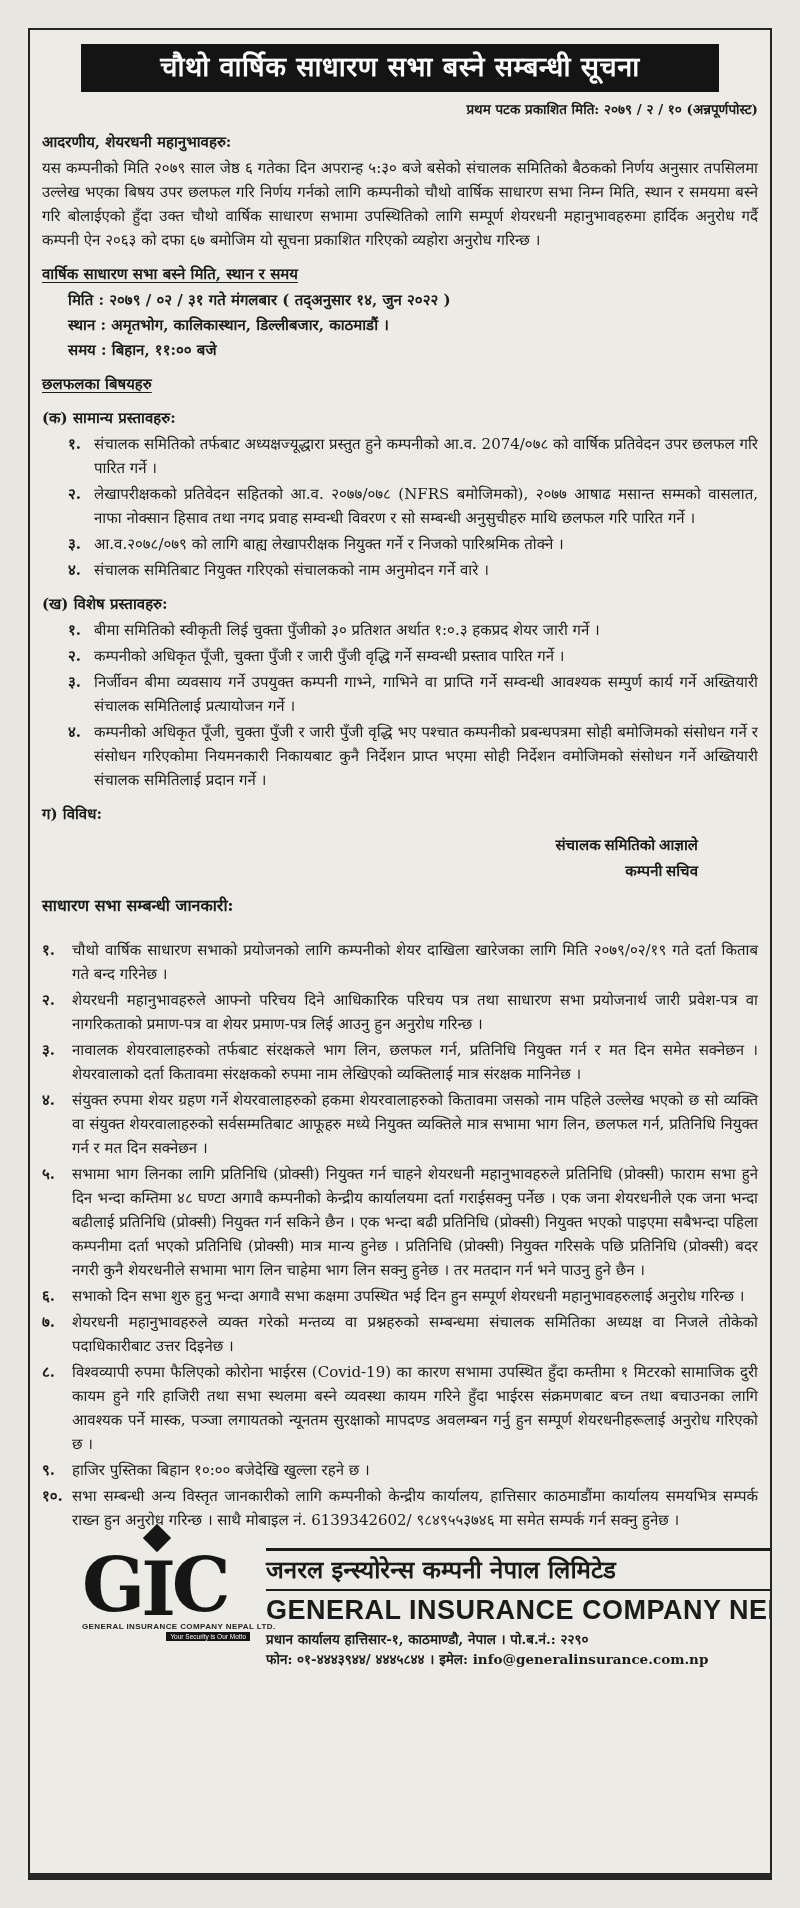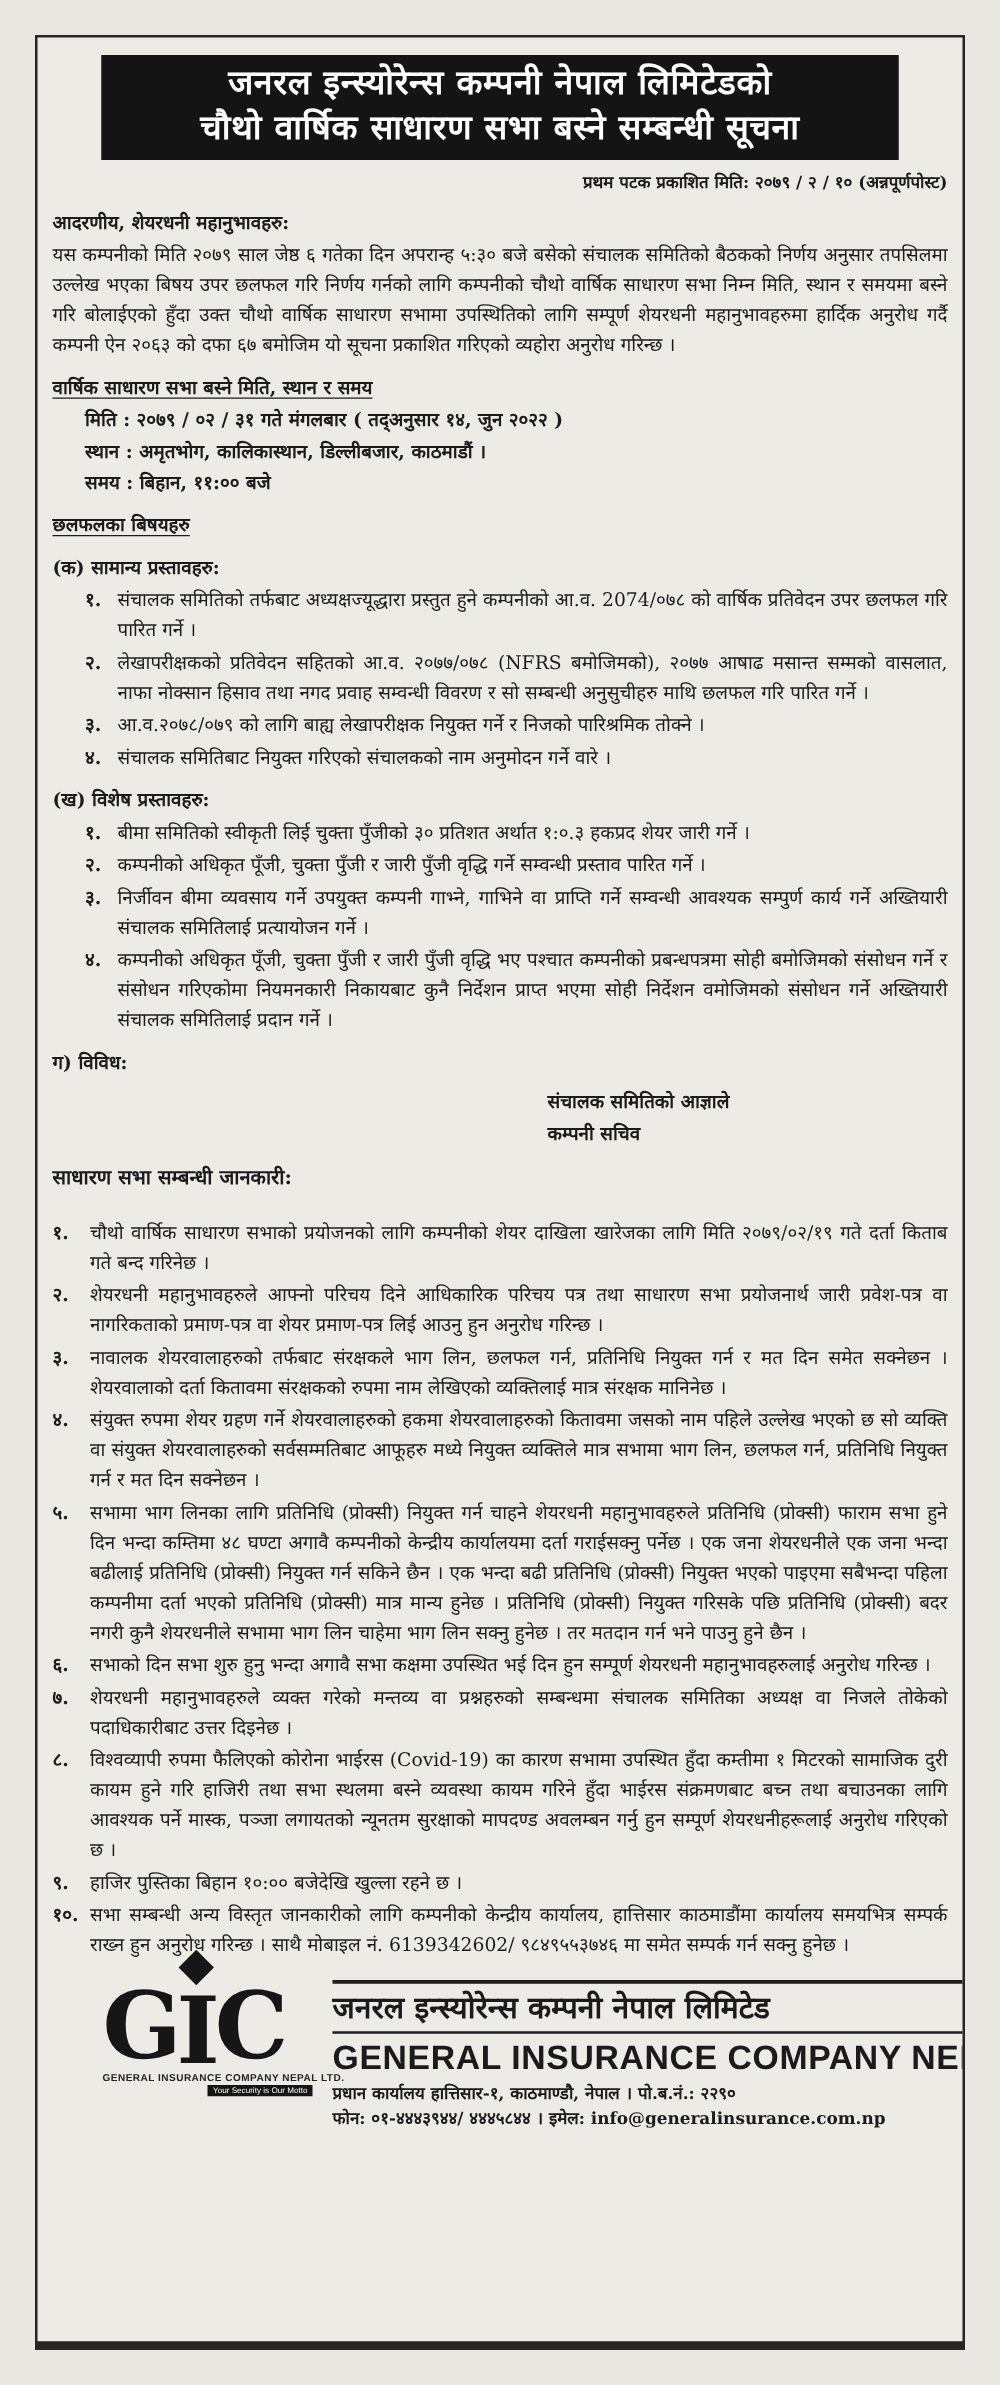--- a/index.html
+++ b/index.html
@@ -49,23 +49,24 @@
   .meeting-lines div{margin:1px 0;}
   .list{margin:2px 0 4px 26px;}
   .info-list{margin:2px 0 4px 0;}
   .li-row{display:flex;margin:0 0 2px 0;}
   .li-num{flex:none;width:26px;text-align:left;font-weight:bold;}
   .info-list .li-num{width:30px;}
   .li-txt{flex:1;text-align:justify;}
   .sig-block{
     width:260px;
     margin:6px 60px 6px auto;
-    text-align:left;
+    text-align:right;
     font-weight:bold;
     line-height:26px;
+    font-family:Liberation Serif, serif;
   }
   .info-heading{font-weight:bold;font-size:16px;margin:10px 0 20px 0;}
   
   .footer{
     display:flex;
     align-items:flex-start;
     margin:16px 8px 0 40px;
     gap:16px;
   }
   .logo{flex:none;width:168px;text-align:left;position:relative;padding-top:2px;}
@@ -131,21 +132,20 @@
     line-height:20px;
     font-weight:bold;
   }
 </style>
 </head>
 <body>
 
 <div class="page">
 
   <div class="banner">
-    <div>जनरल इन्स्योरेन्स कम्पनी नेपाल लिमिटेडको</div>
     <div>चौथो वार्षिक साधारण सभा बस्ने सम्बन्धी सूचना</div>
   </div>
 
   <div class="published">प्रथम पटक प्रकाशित मिति: २०७९ / २ / १० (अन्नपूर्णपोस्ट)</div>
 
   <div class="doc">
 
     <div class="salutation">आदरणीय, शेयरधनी महानुभावहरु:</div>
     <div class="para">यस कम्पनीको मिति २०७९ साल जेष्ठ ६ गतेका दिन  अपरान्ह ५:३० बजे  बसेको संचालक समितिको बैठकको निर्णय अनुसार तपसिलमा उल्लेख भएका बिषय उपर छलफल गरि निर्णय गर्नको लागि कम्पनीको चौथो वार्षिक साधारण सभा निम्न मिति, स्थान र समयमा बस्ने गरि बोलाईएको हुँदा उक्त चौथो वार्षिक साधारण सभामा उपस्थितिको लागि सम्पूर्ण शेयरधनी महानुभावहरुमा हार्दिक अनुरोध गर्दै कम्पनी ऐन २०६३ को दफा ६७ बमोजिम यो सूचना प्रकाशित गरिएको व्यहोरा अनुरोध गरिन्छ ।</div>
 

